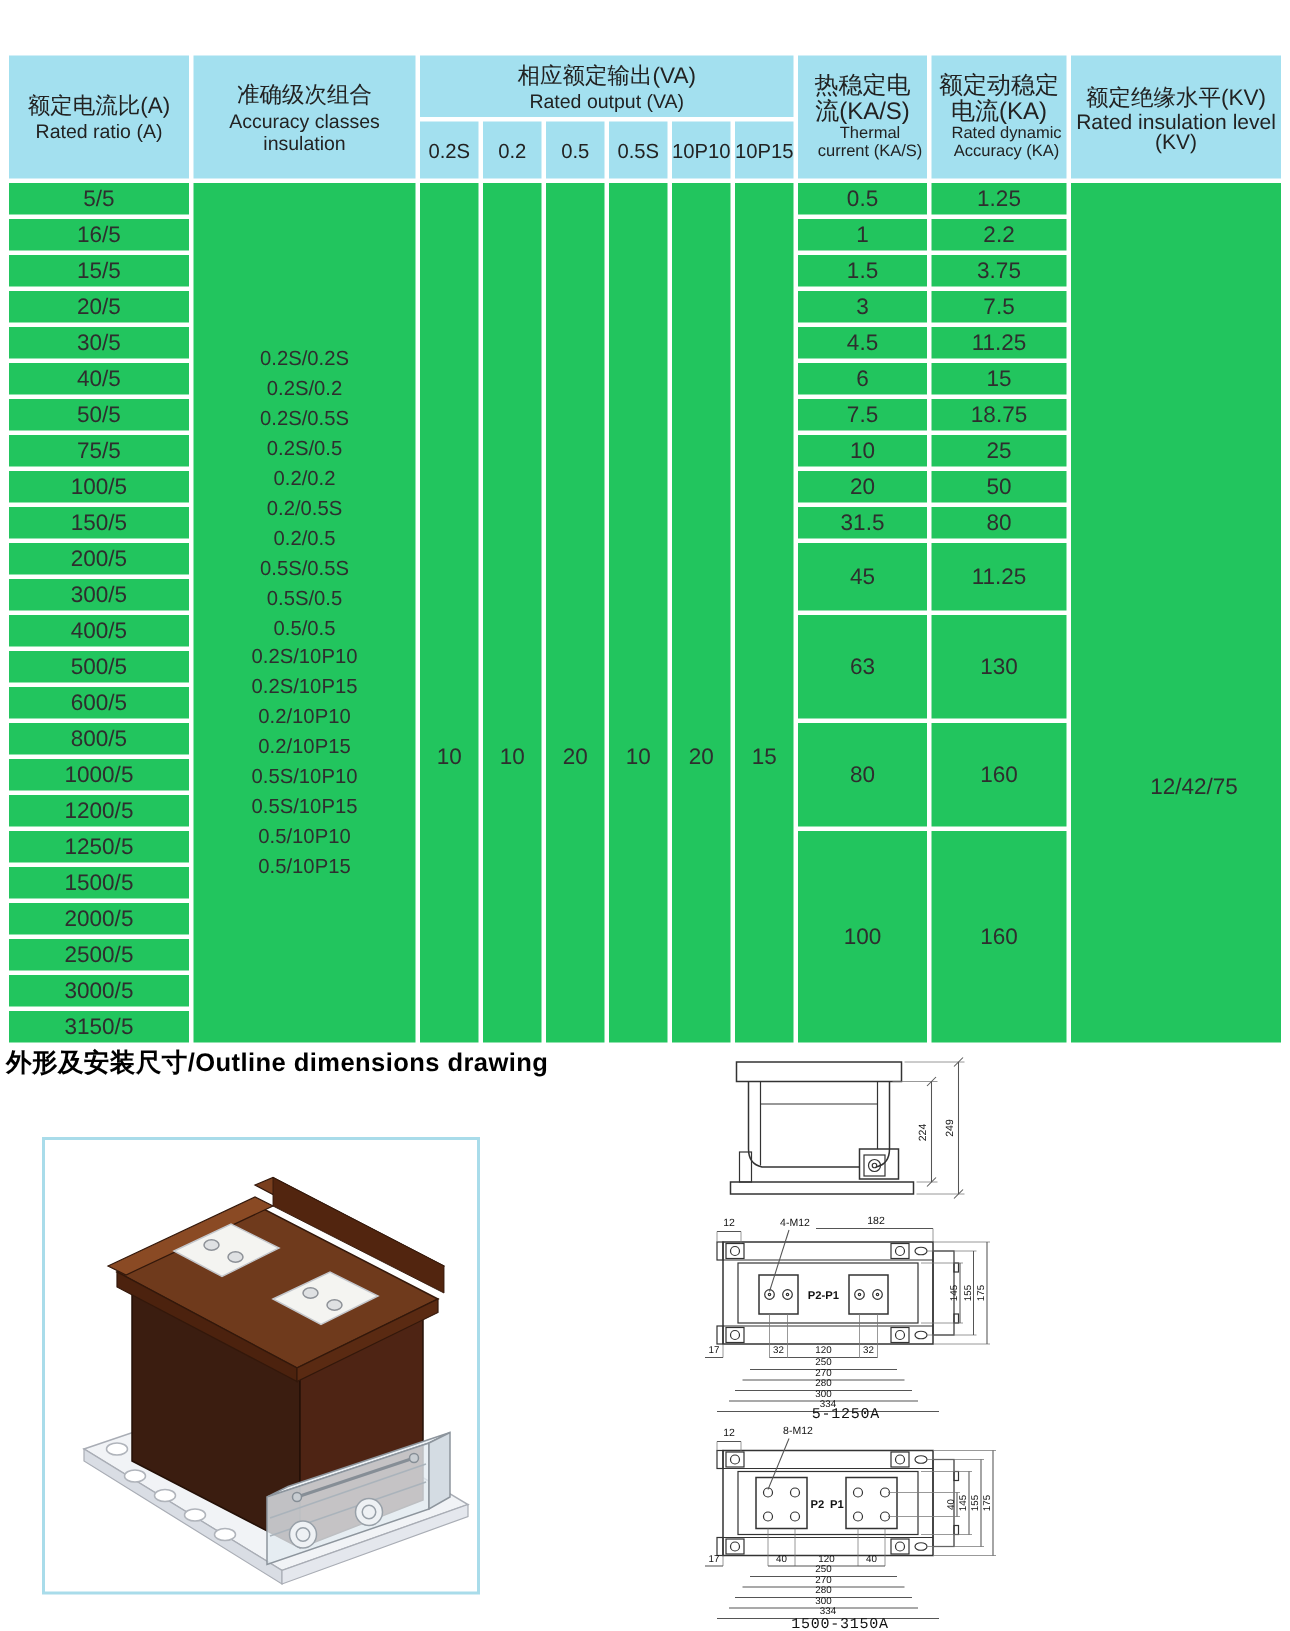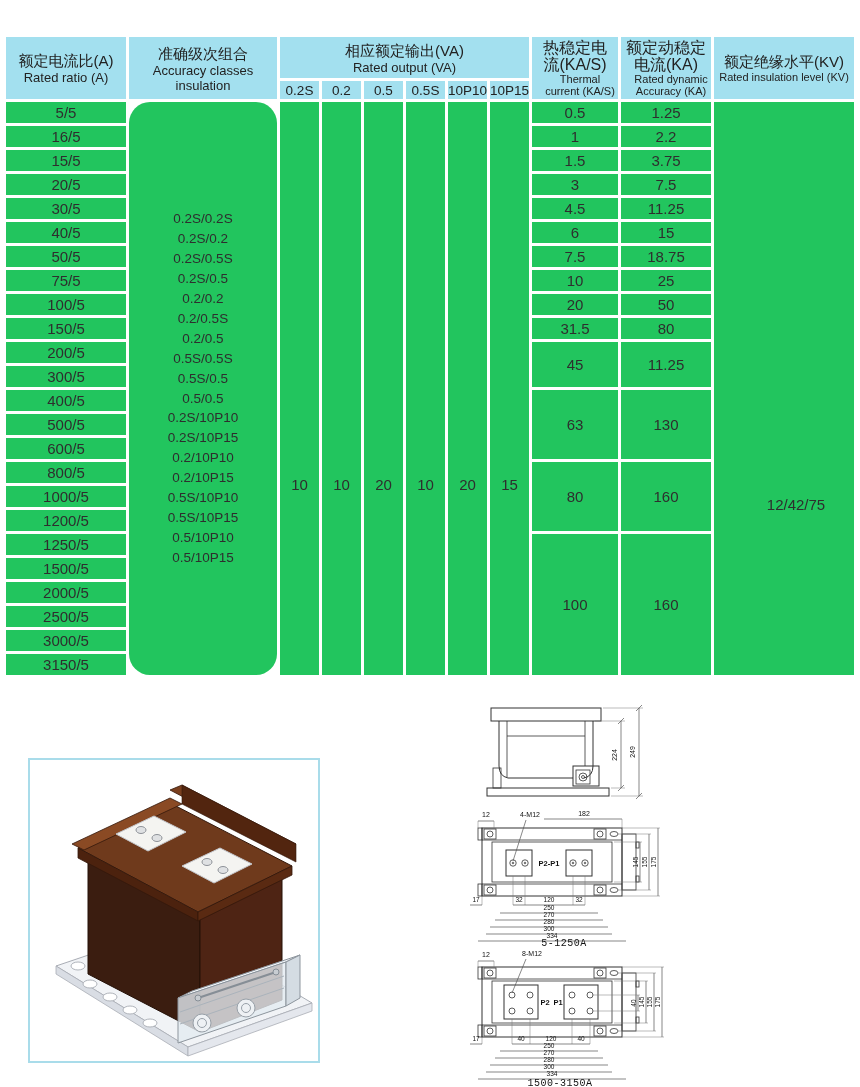--- a/index.html
+++ b/index.html
@@ -8,35 +8,35 @@
   .sec-title{position:absolute;left:4px;font-weight:bold;font-size:17px;color:#000;letter-spacing:.3px;white-space:nowrap;}
   #t1{top:3px;}
   #t2{top:697px;}
 
   
   table.data{position:absolute;left:3px;top:34px;width:854px;border-collapse:separate;border-spacing:3px;table-layout:fixed;}
   table.data th,table.data td{padding:0;margin:0;text-align:center;vertical-align:middle;overflow:hidden;}
   table.data th{background:#a3e0ef;font-weight:normal;color:#222;}
   table.data td{background:#22c55e;color:#2e2e2e;}
   tr.hA th{height:41px;}
-  tr.hB th{height:18px;font-size:13.5px;}
+  tr.hB th{height:38px;font-size:13.5px;}
   tbody tr{height:21px;}
   td.ratio{font-size:15px;}
   td.num{font-size:15px;}
-  td.acc{vertical-align:top;text-align:left;padding:46px 0 0 16px;border-radius:21px;}
+  td.acc{vertical-align:top;text-align:left;padding:46px 0 0 16px;}
   .acc-line{font-size:13.5px;line-height:19.9px;white-space:nowrap;}
   td.out{vertical-align:top;}
   .outv{margin-top:192px;font-size:15px;}
   td.ins{vertical-align:top;}
   .insv{margin-top:232px;font-size:15px;padding-left:24px;}
   .zh{font-size:15px;line-height:19px;}
   .en{font-size:13px;line-height:15px;}
   .zhs{font-size:16px;line-height:17px;}
   .ens{font-size:11px;line-height:12.5px;margin-left:10px;}
-  .eni{font-size:11px;line-height:13px;}
+  .eni{font-size:14px;line-height:13px;}
 
   
   .photo-frame{position:absolute;left:28px;top:758px;width:288px;height:301px;border:2px solid #a9dcea;background:#fff;}
 
   
   .draw{position:absolute;}
   #svgA{left:473px;top:698px;}
   #svgB{left:468px;top:806px;}
   #svgC{left:468px;top:947px;}
   .ol{stroke:#333;stroke-width:1;fill:none;}
@@ -247,20 +247,21 @@
         </tr>
         <tr>
           <td class="ratio">3000/5</td>
         </tr>
         <tr>
           <td class="ratio">3150/5</td>
         </tr>
       </tbody>
   </table>
 
+  <div class="sec-title" id="t2">外形及安装尺寸/Outline dimensions drawing</div>
 
   <div class="photo-frame">
     <svg width="288" height="301" viewBox="0 0 288 301">
 
       <polygon points="26,206 158,287 282,243 150,164" fill="#f1f3f6" stroke="#a9adb5" stroke-width="1"></polygon>
       <polygon points="26,206 26,214 158,296 158,287" fill="#d9dde4" stroke="#a9adb5" stroke-width=".8"></polygon>
       <polygon points="158,287 158,296 282,251 282,243" fill="#e4e7ed" stroke="#a9adb5" stroke-width=".8"></polygon>
       <ellipse cx="48" cy="206" rx="7" ry="4" fill="#fff" stroke="#b0b4bb"></ellipse>
       <ellipse cx="60" cy="224" rx="7" ry="4" fill="#fff" stroke="#b0b4bb"></ellipse>
       <ellipse cx="80" cy="237" rx="7" ry="4" fill="#fff" stroke="#b0b4bb"></ellipse>

